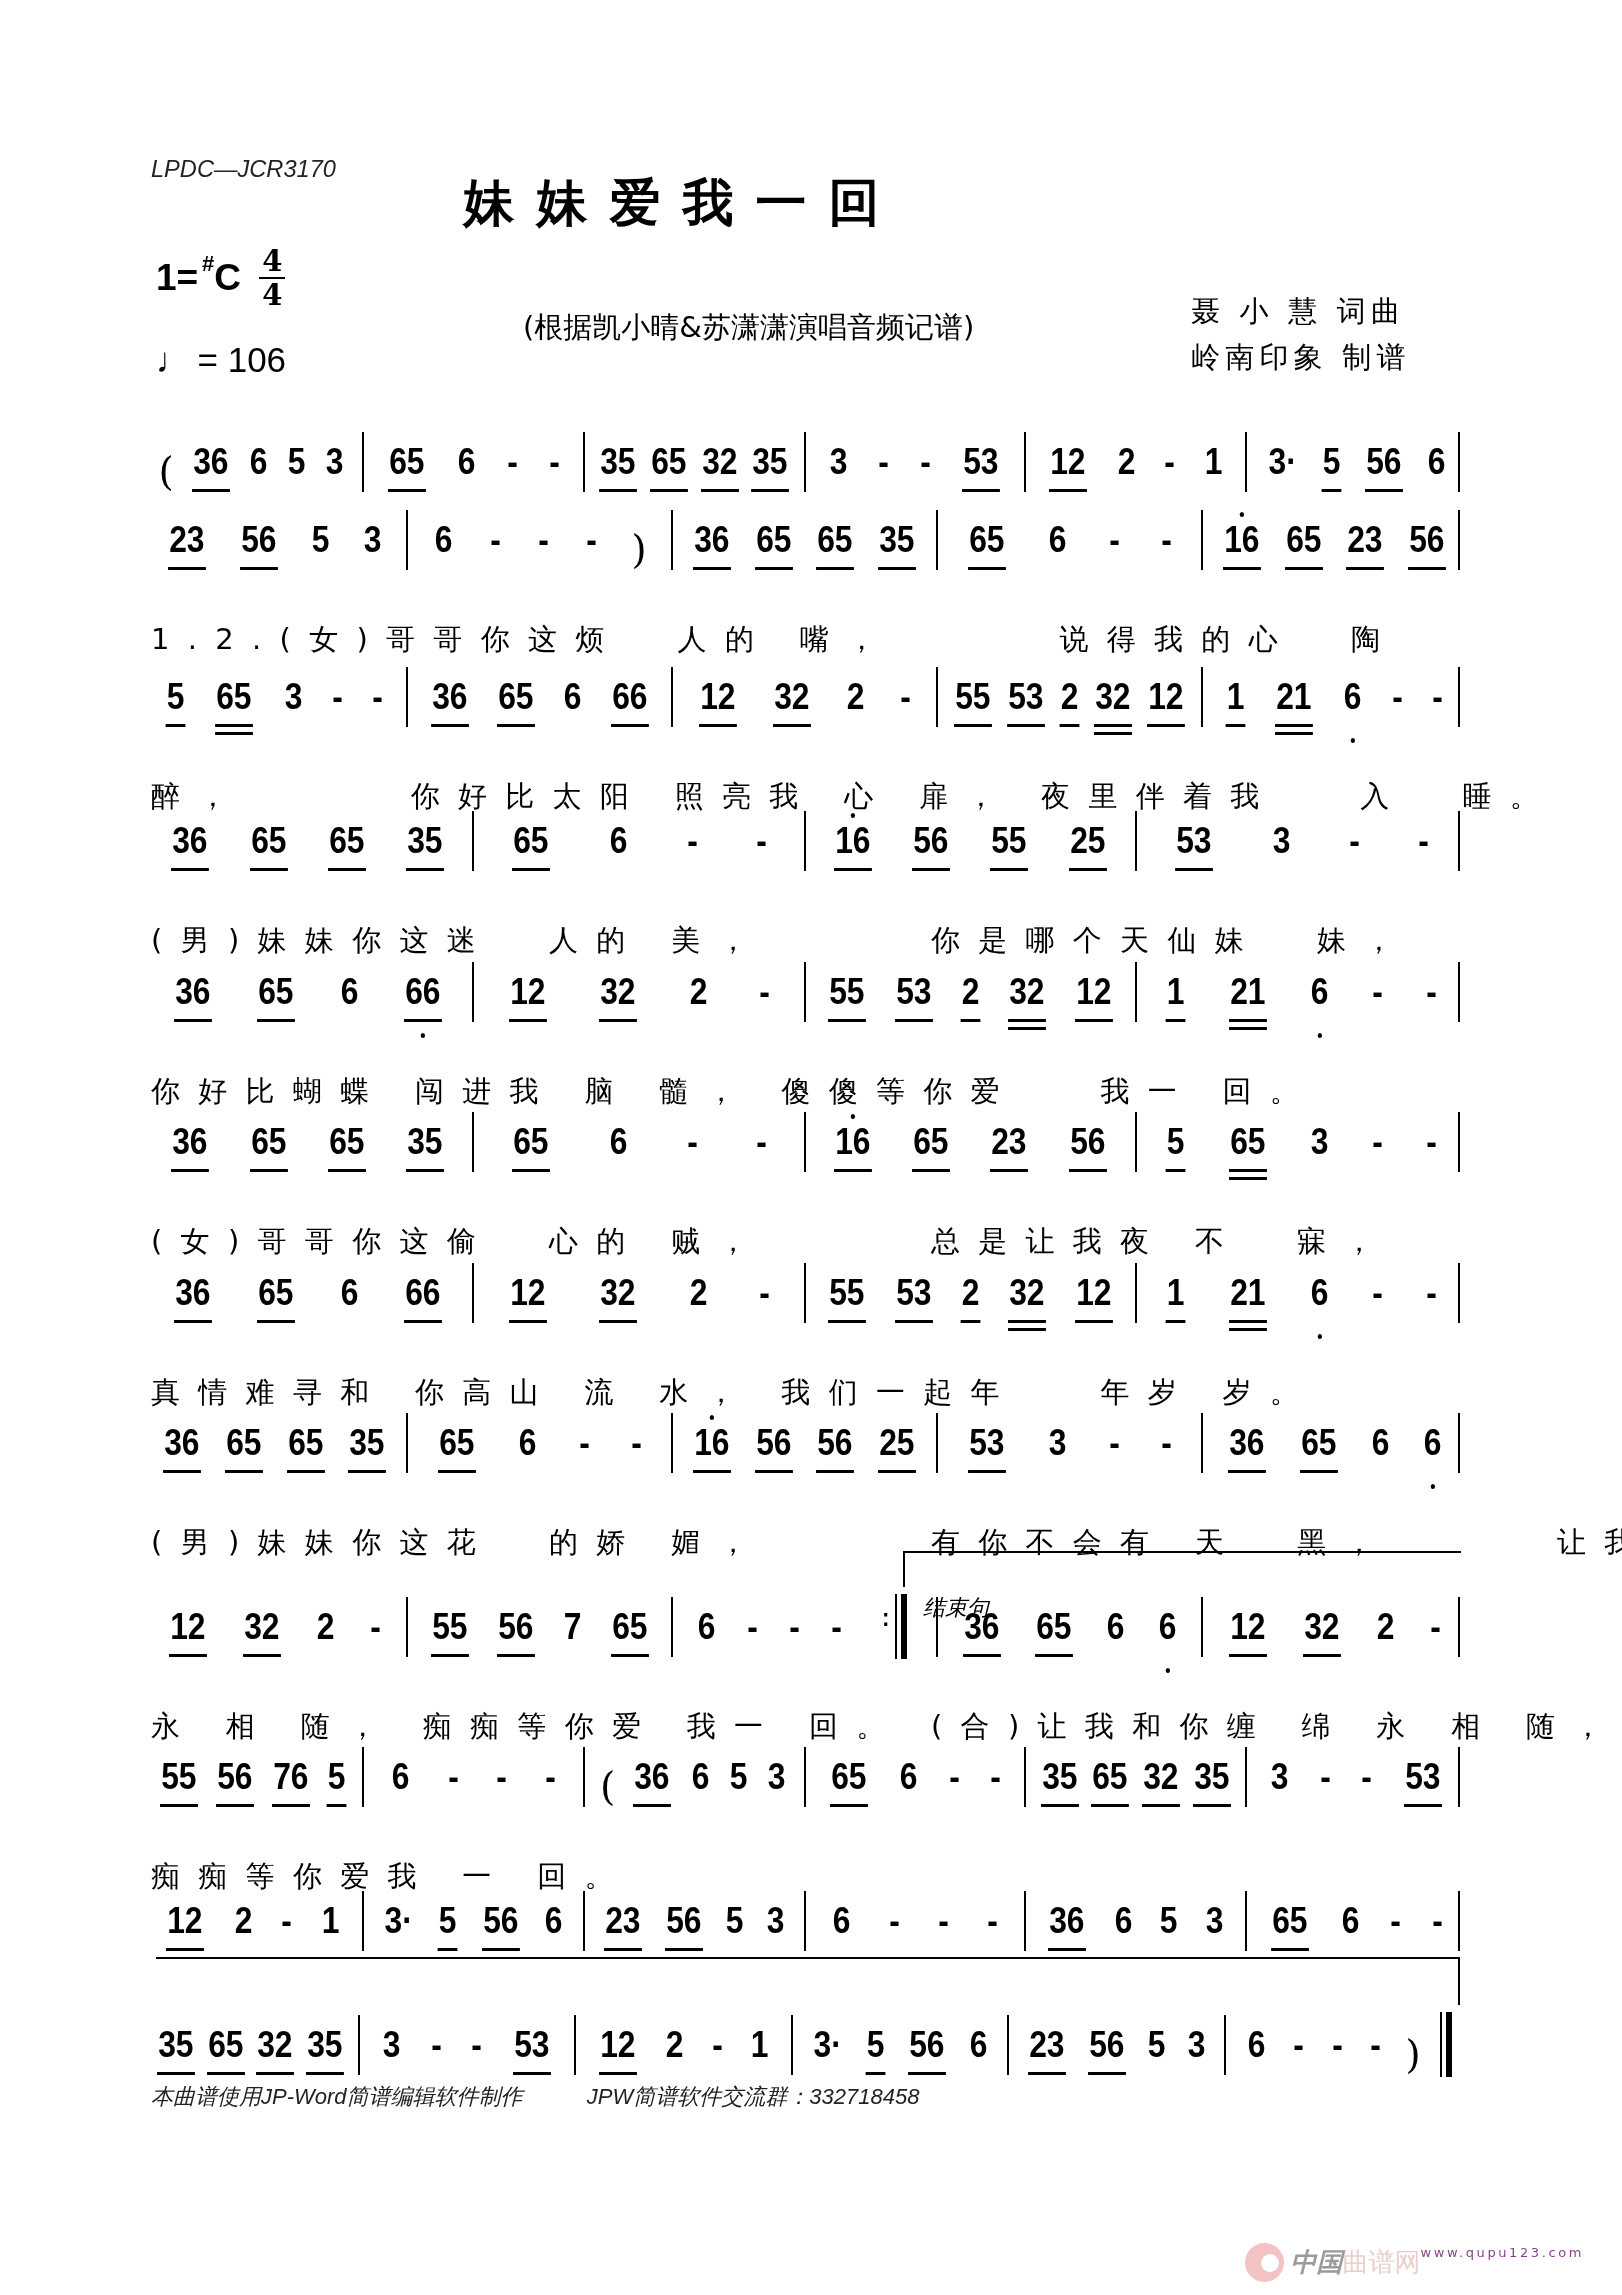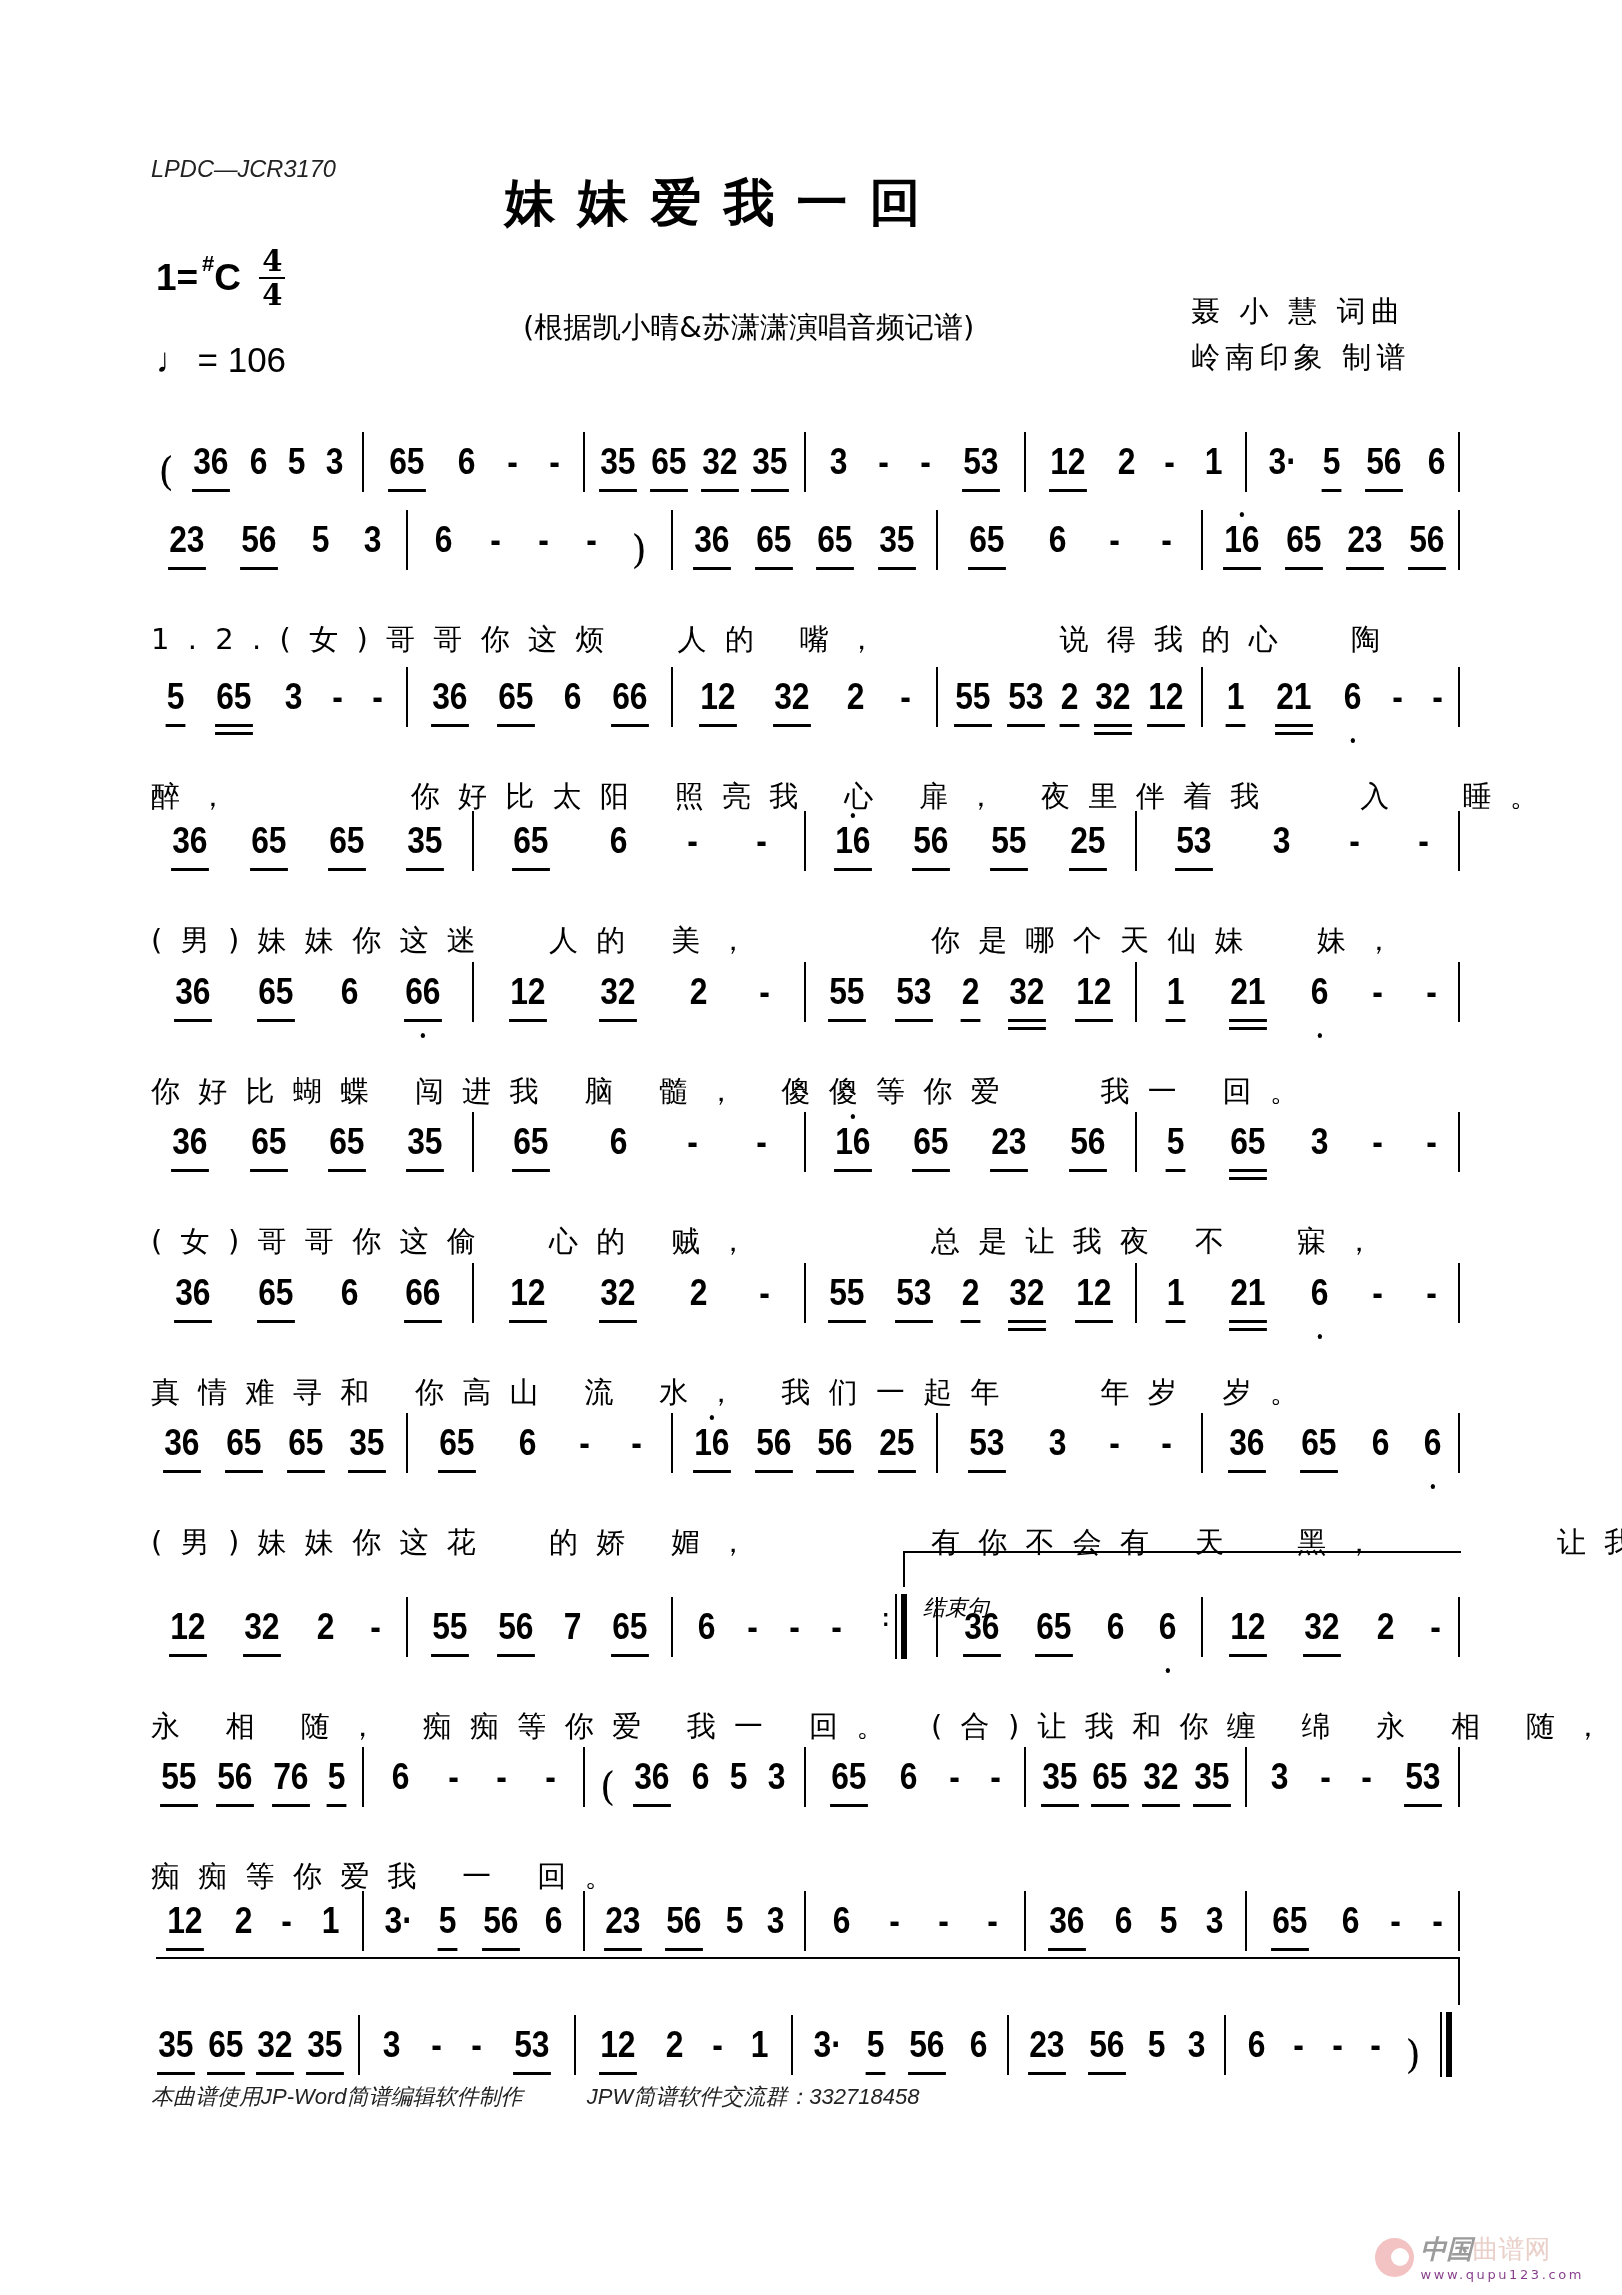--- a/index.html
+++ b/index.html
@@ -1,21 +1,21 @@
 <!DOCTYPE html>
 <html style="font-size:10.5px"><head>
 <meta charset="utf-8">
 <style>
   html, body { margin: 0; padding: 0; background: #ffffff; }
   body { width: 1623px; height: 2295px; position: relative; overflow: hidden; color: #000;
          font-family: "DejaVu Sans", sans-serif; }
   .code { position: absolute; left: 151px; top: 156px; font-family: "Liberation Sans", sans-serif;
           font-style: italic; font-size: 23.6px; color: #222; }
   .title { position: absolute; left: 0; width: 1365px; top: 169px; text-align: center;
-           font-family: Liberation Mono, monospace; font-weight: bold; font-size: 51px; letter-spacing: 22px; padding-left: 41px; }
+           font-family: Liberation Mono, monospace; font-weight: bold; font-size: 51px; letter-spacing: 22px; }
   .key { position: absolute; left: 156px; top: 247px; font-family: "Liberation Sans", sans-serif;
          font-weight: bold; font-size: 37px; display: flex; align-items: center; }
   .key .sharp { font-size: 22px; position: relative; top: -14.4px; margin-left: 3.9px; }
   .key .frac { display: inline-flex; flex-direction: column; align-items: center; margin-left: 18.3px;
                font-family: "DejaVu Serif", serif; font-size: 29px; line-height: 29px; }
   .key .frac .bar { width: 26px; border-top: 2.6px solid #000; margin: 1.3px 0; }
   .tempo { position: absolute; left: 156px; top: 340px; font-family: "Liberation Sans", sans-serif;
            font-size: 35px; display: flex; align-items: center; gap: 6.5px; }
   .subtitle { position: absolute; left: 523px; top: 308px; font-size: 29px; font-family: "DejaVu Sans", sans-serif; }
   .credits { position: absolute; left: 1191px; top: 288px; font-size: 29px; line-height: 46px; text-align: justify; }
@@ -45,21 +45,21 @@
   .ending-label { position: absolute; left: 923px; top: 1557px; font-style: italic; font-size: 22px; margin-top: 36px; }
   .final-bracket { position: absolute; left: 156px; width: 1302px; top: 1957px; height: 46px;
                    border-top: 2.6px solid #000; border-right: 2px solid #000; }
 
   .footer { position: absolute; left: 151px; top: 2081px; font-family: Liberation Sans, sans-serif;
             font-style: italic; font-size: 22px; line-height: 31px; color: #222; }
   .footer .gap { display: inline-block; width: 52px; }
   .watermark { position: absolute; right: 39px; bottom: 13px; display: flex; align-items: center; gap: 6.5px; opacity: 0.85; }
   .wm-logo { width: 39px; height: 39px; border-radius: 50%; background: #f1b8b8; position: relative; }
   .wm-logo::after { content: ""; position: absolute; left: 15.7px; top: 10.5px; width: 18.3px; height: 18.3px; background: #fff; border-radius: 50%; }
-  .wm-text { display: flex; flex-direction: column; }
+  .wm-text { display: flex; flex-direction: row; }
   .wm-cn { font-family: "DejaVu Serif", serif; font-size: 26px; }
   .wm-cn .a { color: #8a8a8a; font-style: italic; font-weight: bold; }
   .wm-cn .b { color: #e6c9c0; }
   .wm-url { font-size: 13px; color: #701a75; letter-spacing: 2.6px; }
 </style>
 </head>
 <body>
 
 <div class="code">LPDC—JCR3170</div>
 <div class="title">妹妹爱我一回</div>

